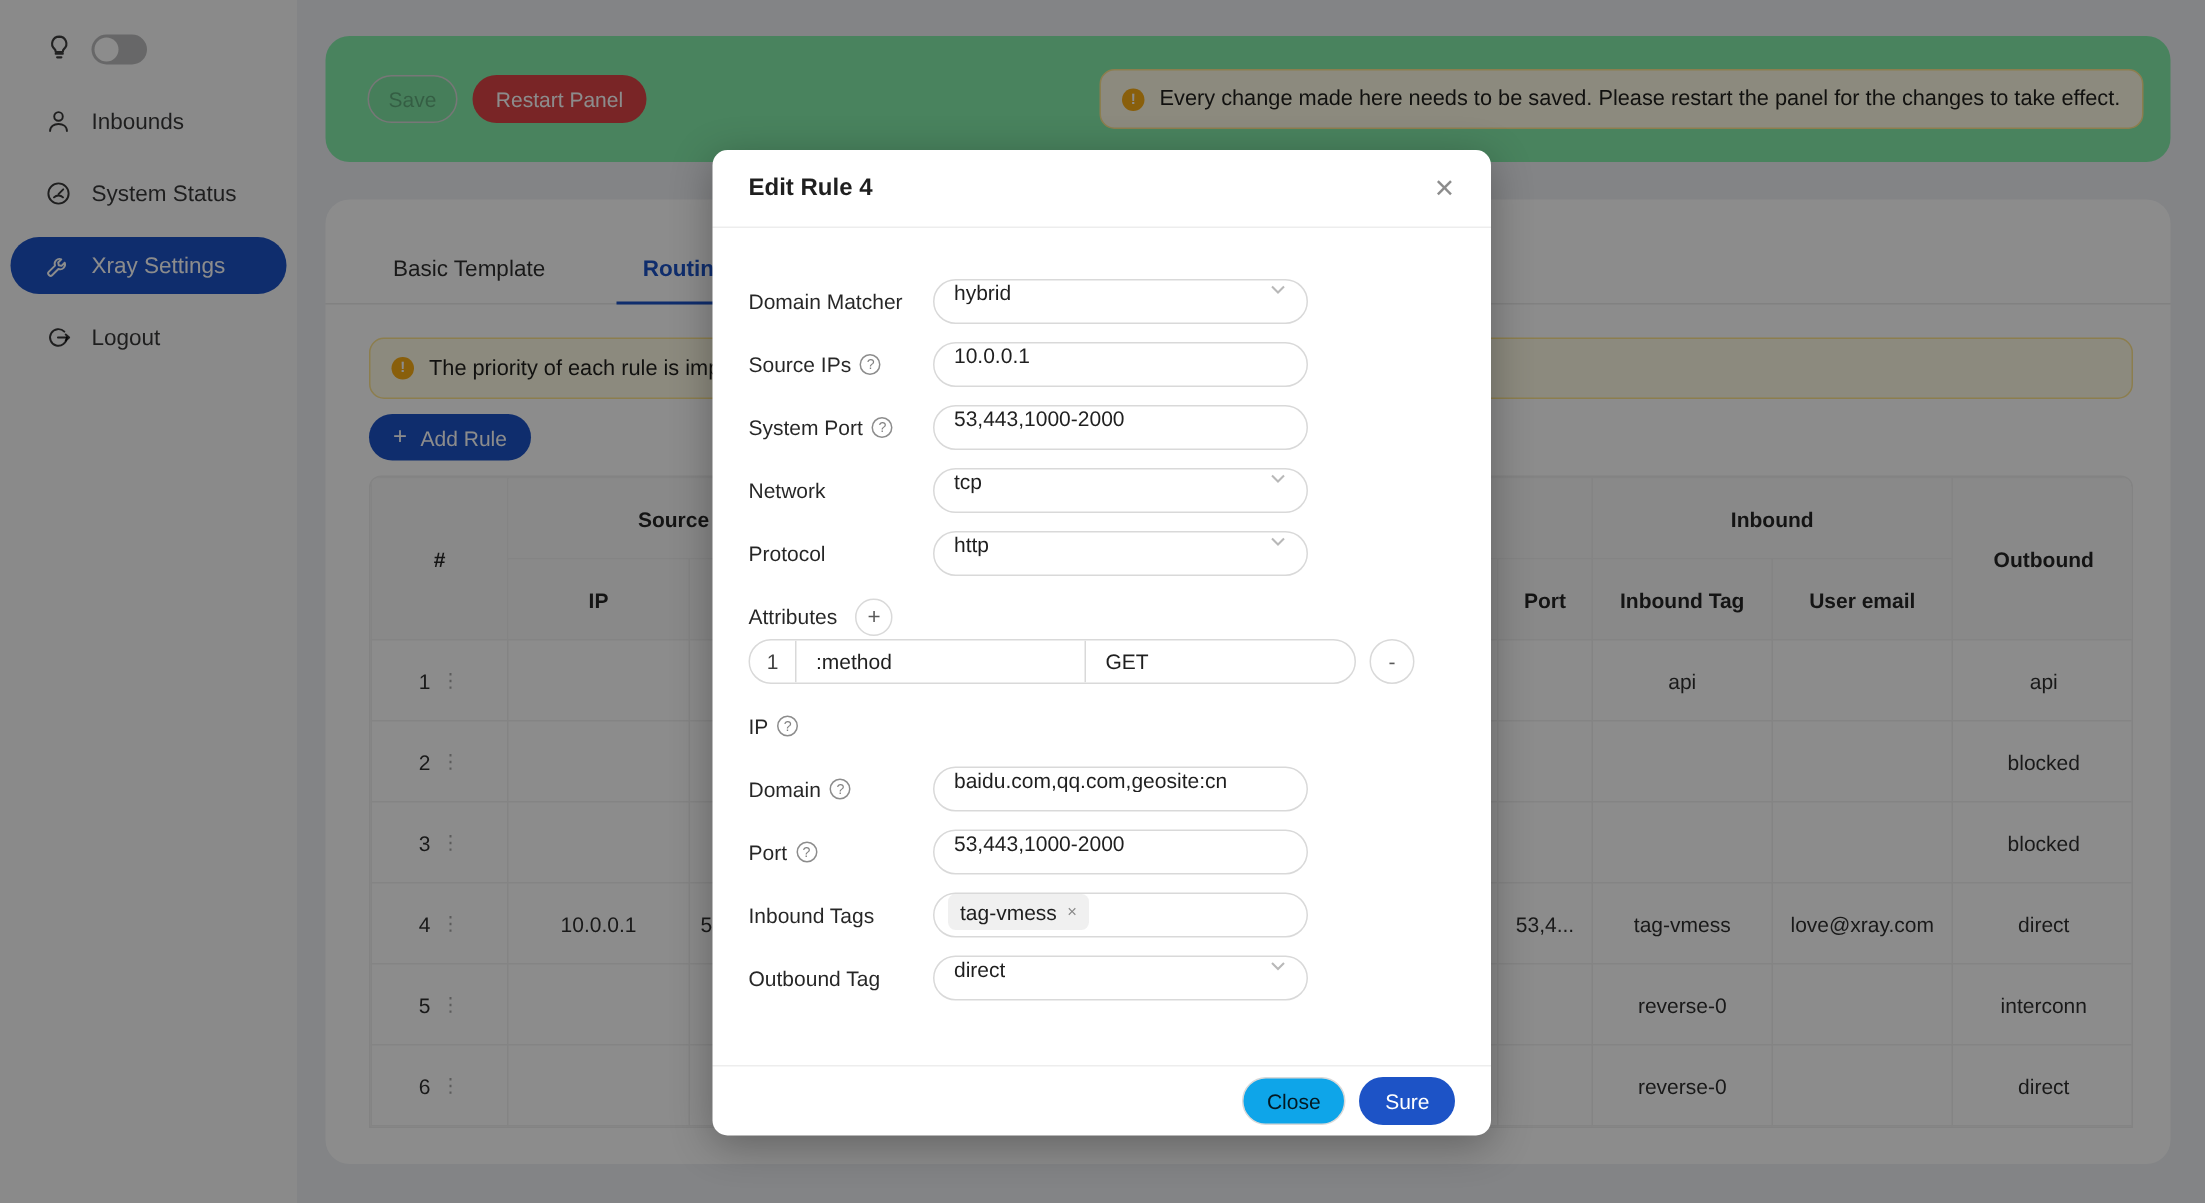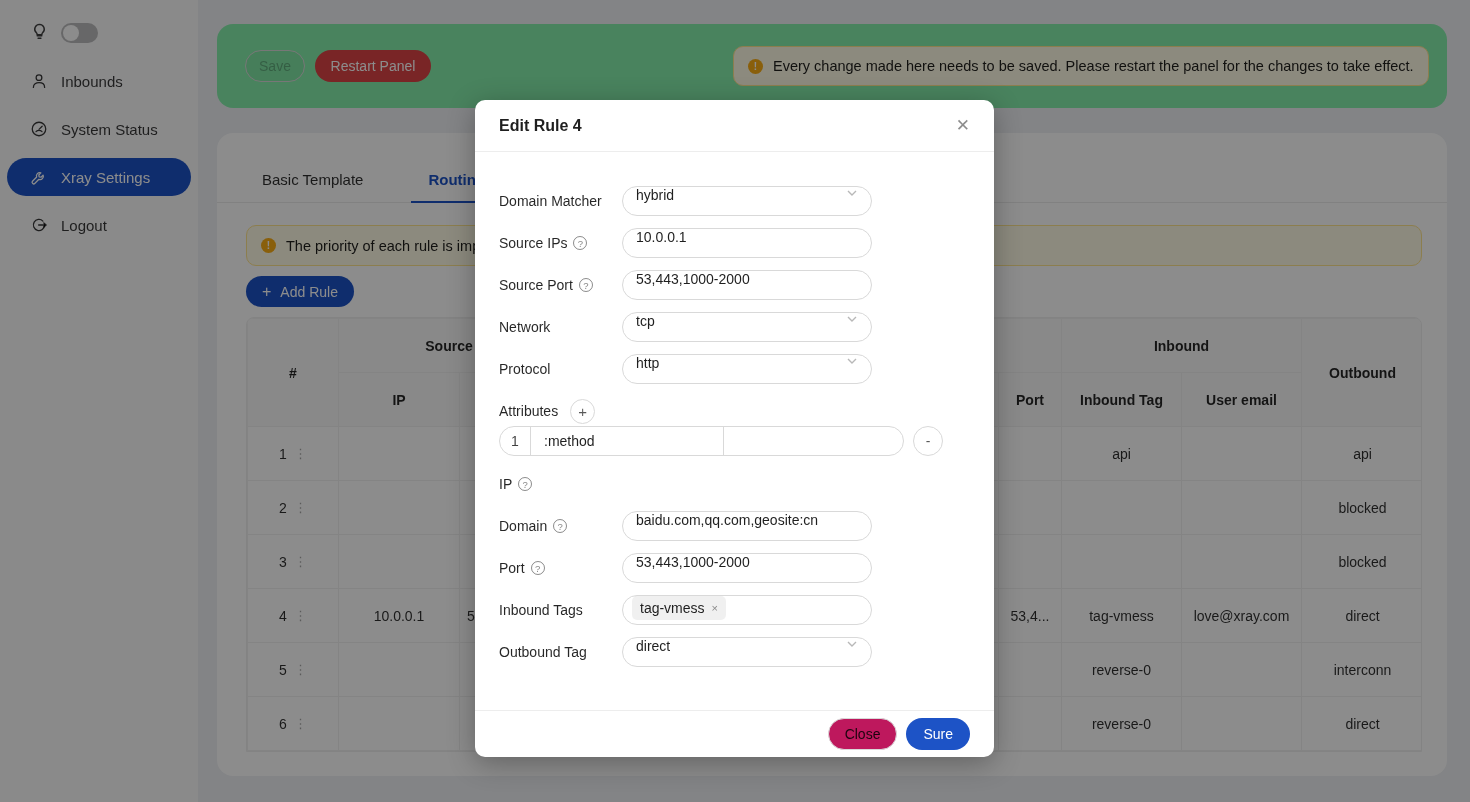--- a/index.html
+++ b/index.html
@@ -97,21 +97,21 @@
   .attr-index { width:31px; flex:none; border-right:1px solid #d9d9d9; display:flex; align-items:center; justify-content:center; color:rgba(0,0,0,0.75); }
   .attr-key { width:193px; flex:none; border-right:1px solid #d9d9d9; padding:0 13px; display:flex; align-items:center; cursor:text; }
   .attr-val { flex:1; padding:0 13px; display:flex; align-items:center; cursor:text; }
   .attr-remove { margin-left:9px; width:30px; height:30px; font-size:14px; }
   .row-ip { margin-top:13px; }
   .tag-chip { background:rgba(0,0,0,0.06); border-radius:5px; height:24px; padding:0 8px; margin-left:-4px;
     display:flex; align-items:center; gap:7px; }
   .tag-x { color:rgba(0,0,0,0.45); font-size:11px; cursor:pointer; }
   .modal-footer { flex:none; height:47px; border-top:1px solid rgba(5,5,5,0.07);
     display:flex; align-items:center; justify-content:flex-end; gap:9px; padding:0 24px; }
-  .btn-plain { height:32px; padding:0 16px; border-radius:16px; border:1px solid #d9d9d9; background:#be185d; color:rgba(0,0,0,0.85); }
+  .btn-plain { height:32px; padding:0 16px; border-radius:16px; border:1px solid #d9d9d9; background:#0ea5e9; color:rgba(0,0,0,0.85); }
   .btn-primary { height:32px; padding:0 17px; border-radius:16px; border:none; background:var(--primary); color:#fff; }
 </style>
 </head>
 <body>
 
 <nav class="sidebar">
   <div class="theme-row">
     <span>
       <svg viewBox="0 0 24 24" fill="none" stroke="currentColor" stroke-width="1.8" stroke-linecap="round" stroke-linejoin="round">
           <path d="M9 17.5h6M10.2 20.5h3.6M12 3a6 6 0 0 0-3.9 10.55c.65.57.9 1.45.9 2.45h6c0-1 .25-1.88.9-2.45A6 6 0 0 0 12 3z"></path>
@@ -339,21 +339,21 @@
           <span>Source IPs</span>
           <span class="help">?</span>
         </span>
       <div class="control">
           <span class="val">10.0.0.1</span>
         </div>
     </div>
 
     <div class="form-row">
       <span class="form-label">
-          <span>Source Port</span>
+          <span>System Port</span>
           <span class="help">?</span>
         </span>
       <div class="control">
           <span class="val">53,443,1000-2000</span>
         </div>
     </div>
 
     <div class="form-row">
       <span class="form-label">
           <span>Network</span>
@@ -388,20 +388,21 @@
         </span>
       <button class="circle-btn">
           <span>+</span>
         </button>
     </div>
 
     <div class="attr-row">
       <div class="attr-group">
         <span class="attr-index">1</span>
         <span class="attr-key">:method</span>
+        <span class="attr-val">GET</span>
       </div>
       <button class="circle-btn attr-remove">
           <span>-</span>
         </button>
     </div>
 
     <div class="form-row row-ip">
       <span class="form-label">
           <span>IP</span>
           <span class="help">?</span>

